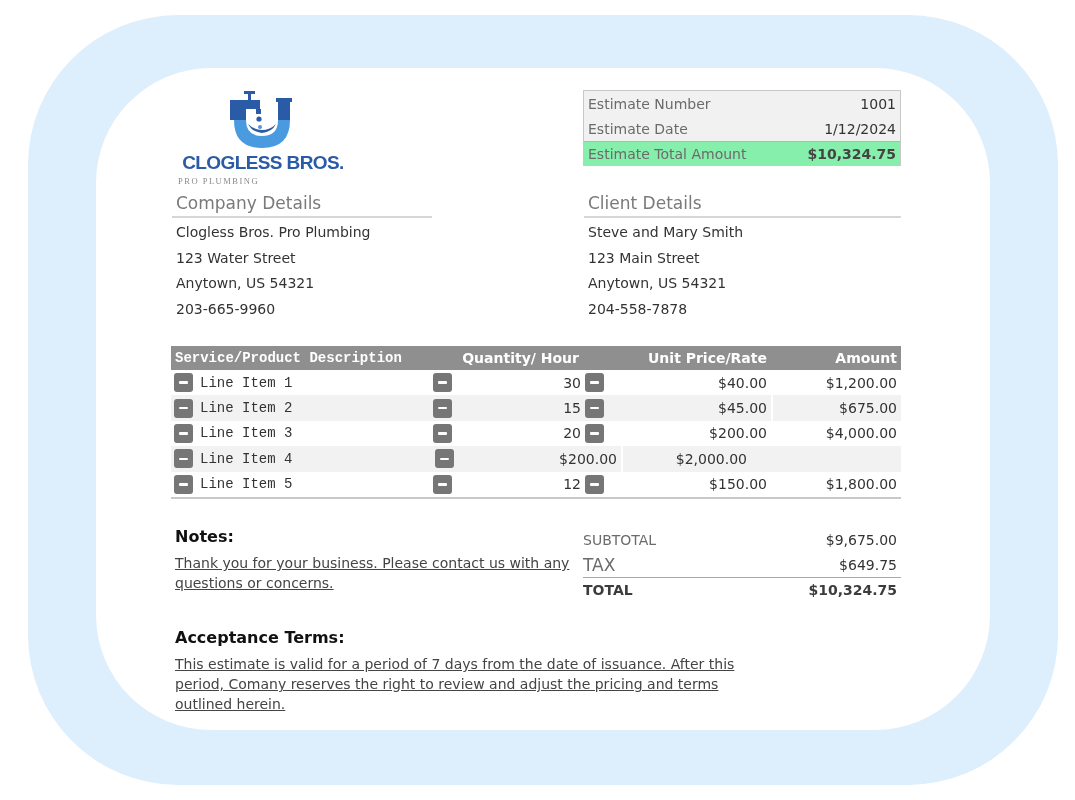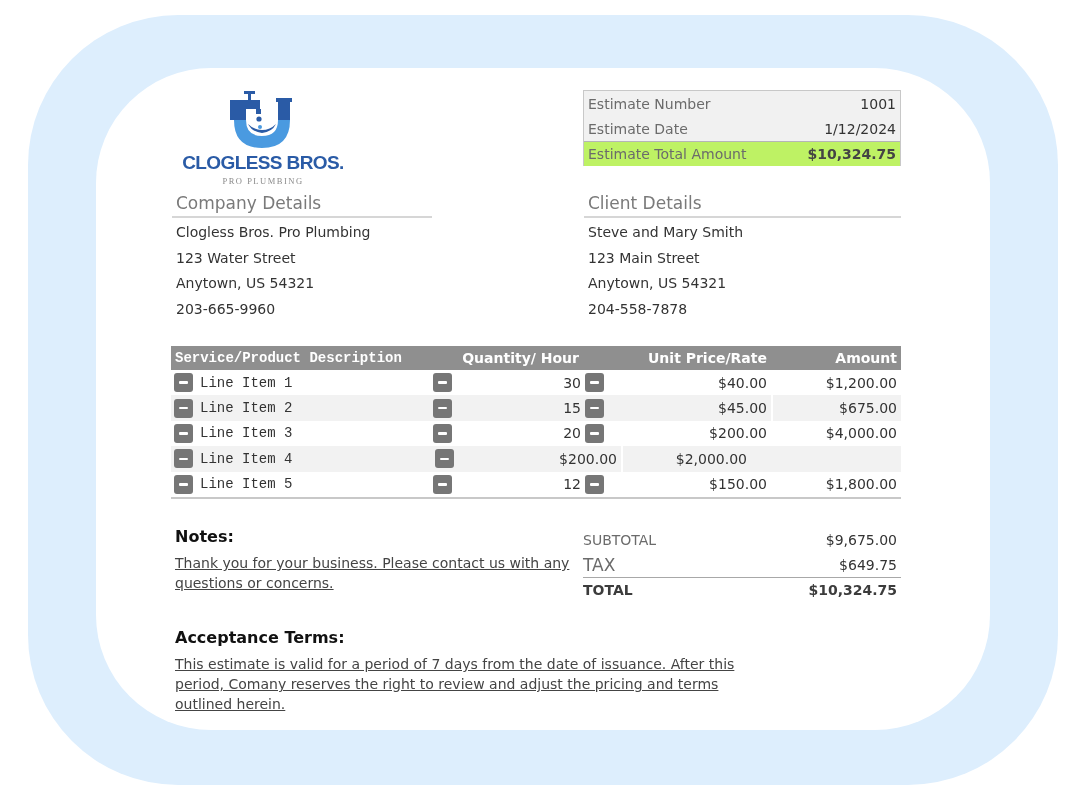--- a/index.html
+++ b/index.html
@@ -19,36 +19,36 @@
 
     
     .logo { left: 178px; top: 90px; width: 170px; height: 98px; }
     .logo-mark { position: absolute; left: 52px; top: 0; }
     .logo-name {
       position: absolute; left: 0; top: 62px; width: 170px; text-align: center;
       color: #2a5ba6; font-weight: bold; font-size: 19px; letter-spacing: -0.6px;
       font-family: "Liberation Sans", sans-serif;
     }
     .logo-tag {
-      position: absolute; left: 0; top: 86px; width: 170px; text-align: center;
+      position: absolute; left: 0; top: 86px; width: 170px; 
       color: #8a8a8a; font-size: 8.5px; letter-spacing: 1.5px;
       font-family: "Liberation Serif", serif;
     }
 
     
     .summary-box {
       left: 583px; top: 90px; width: 318px; height: 76px;
       border: 1px solid #c8c8c8; font-size: 14px; color: #6b6b6b;
     }
     .summary-row {
       display: flex; justify-content: space-between; align-items: center;
       height: 25px; padding: 8px 4px;
     }
     .summary-row.shaded { background: #f1f1f1; }
-    .summary-row.total { border-top: 1px solid #b5b5b5; background: #bef264; }
+    .summary-row.total { border-top: 1px solid #b5b5b5; background: #86efac; }
     .summary-row .val { color: #333; }
     .summary-row.total .val { font-weight: bold; color: #444; }
 
     
     .section-title {
       font-size: 17px; color: #7a7a7a; padding-left: 4px; height: 25px;
       border-bottom: 2px solid #d6d6d6;
     }
     .detail-line { font-size: 14px; color: #333; height: 25.5px; line-height: 25.5px; padding-left: 4px; }
     .company { left: 172px; top: 193px; width: 260px; }

